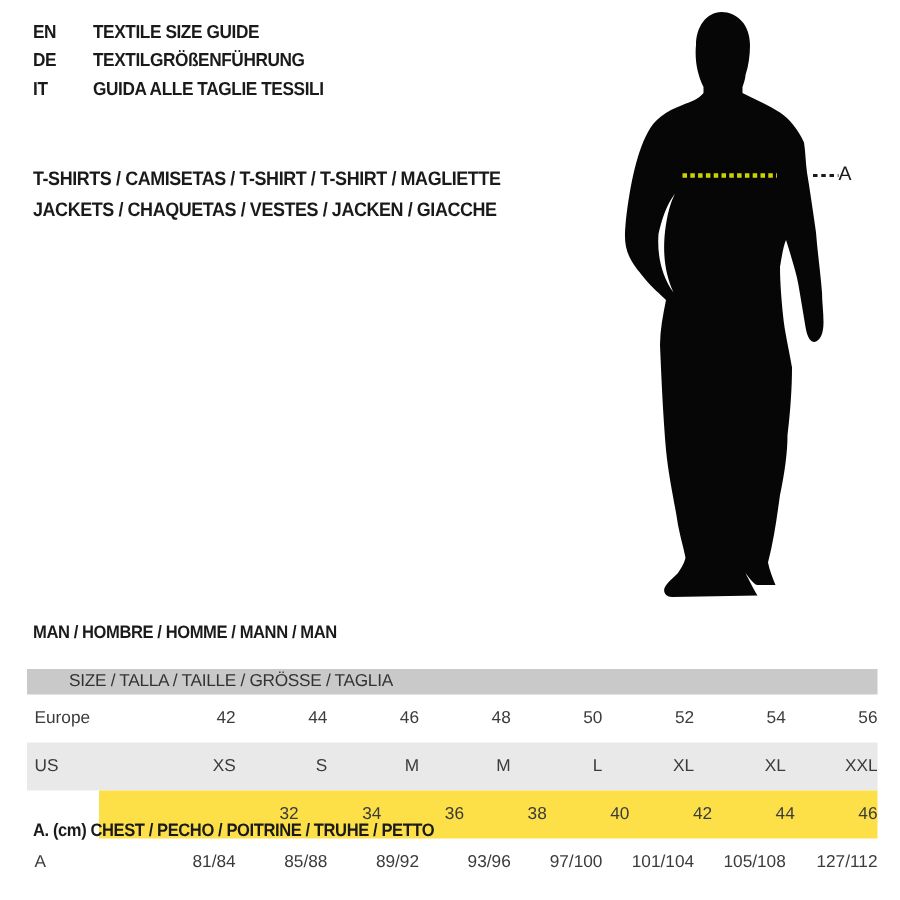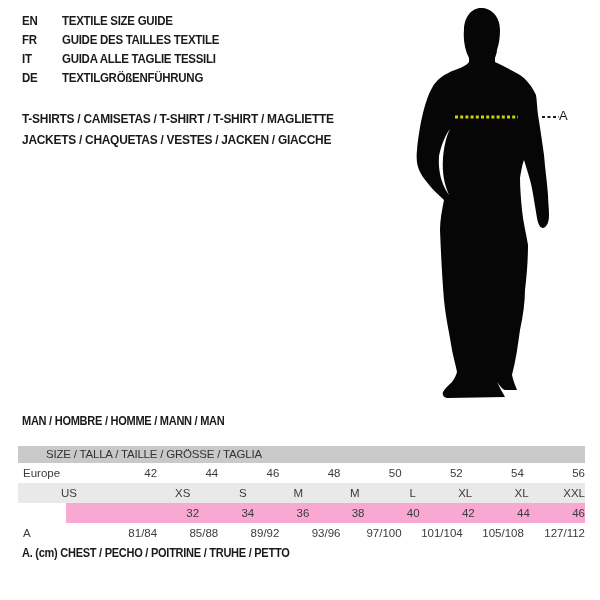--- a/index.html
+++ b/index.html
@@ -30,50 +30,46 @@
   .section-title{
     position:absolute;left:22px;top:414px;font-weight:700;font-size:12px;
     letter-spacing:-0.3px;transform:scaleX(0.92);transform-origin:left center;white-space:nowrap;
   }
   
   .size-table{position:absolute;left:18px;top:446px;width:567px;}
   .table-header{
     height:17px;line-height:17px;padding-left:5px;font-size:11.5px;color:#333333;
     letter-spacing:-0.2px;white-space:nowrap;
   }
-  .t-row{display:flex;height:20px;align-items:center;font-size:11.5px;color:#3b3b3b;}
+  .t-row{display:flex;height:32px;align-items:center;font-size:11.5px;color:#3b3b3b;}
   .t-label{width:73px;flex:0 0 73px;padding-left:5px;text-align:left;}
   .t-cell{flex:1 1 0;text-align:right;}
   
   .footnote{
     position:absolute;left:22px;top:546px;font-weight:700;font-size:12px;
     letter-spacing:-0.3px;transform:scaleX(0.92);transform-origin:left center;white-space:nowrap;
   }
 </style>
 </head>
 <body>
 
 <div class="page">
 
   <div class="lang-list">
     <div class="lang-row">
       <span class="lang-code">EN</span>
       <span class="lang-label">TEXTILE SIZE GUIDE</span>
     </div>
     <div class="lang-row">
-      <span class="lang-code">FR</span>
-      <span class="lang-label">GUIDE DES TAILLES TEXTILE</span>
+      <span class="lang-code">DE</span>
+      <span class="lang-label">TEXTILGRÖßENFÜHRUNG</span>
     </div>
     <div class="lang-row">
       <span class="lang-code">IT</span>
       <span class="lang-label">GUIDA ALLE TAGLIE TESSILI</span>
-    </div>
-    <div class="lang-row">
-      <span class="lang-code">DE</span>
-      <span class="lang-label">TEXTILGRÖßENFÜHRUNG</span>
     </div>
   </div>
 
   <div class="categories">
     <div class="category-line">T-SHIRTS / CAMISETAS / T-SHIRT / T-SHIRT / MAGLIETTE</div>
     <div class="category-line">JACKETS / CHAQUETAS / VESTES / JACKEN / GIACCHE</div>
   </div>
 
   <svg class="figure" viewBox="0 0 160 402" xmlns="http://www.w3.org/2000/svg">
     <path fill="#060606" d="
@@ -143,33 +139,33 @@
       <span class="t-cell">42</span>
       <span class="t-cell">44</span>
       <span class="t-cell">46</span>
       <span class="t-cell">48</span>
       <span class="t-cell">50</span>
       <span class="t-cell">52</span>
       <span class="t-cell">54</span>
       <span class="t-cell">56</span>
     </div>
 
-    <div class="t-row shaded" style="background: rgb(233, 233, 233); padding-left: 38px;">
+    <div class="t-row shaded" style="background: rgb(233, 233, 233);">
       <span class="t-label">US</span>
       <span class="t-cell">XS</span>
       <span class="t-cell">S</span>
       <span class="t-cell">M</span>
       <span class="t-cell">M</span>
       <span class="t-cell">L</span>
       <span class="t-cell">XL</span>
       <span class="t-cell">XL</span>
       <span class="t-cell">XXL</span>
     </div>
 
-    <div class="t-row shaded" style="background: #f9a8d4; margin-left: 48px;">
+    <div class="t-row shaded" style="background: #fde047; margin-left: 48px;">
       <span class="t-label"></span>
       <span class="t-cell">32</span>
       <span class="t-cell">34</span>
       <span class="t-cell">36</span>
       <span class="t-cell">38</span>
       <span class="t-cell">40</span>
       <span class="t-cell">42</span>
       <span class="t-cell">44</span>
       <span class="t-cell">46</span>
     </div>

